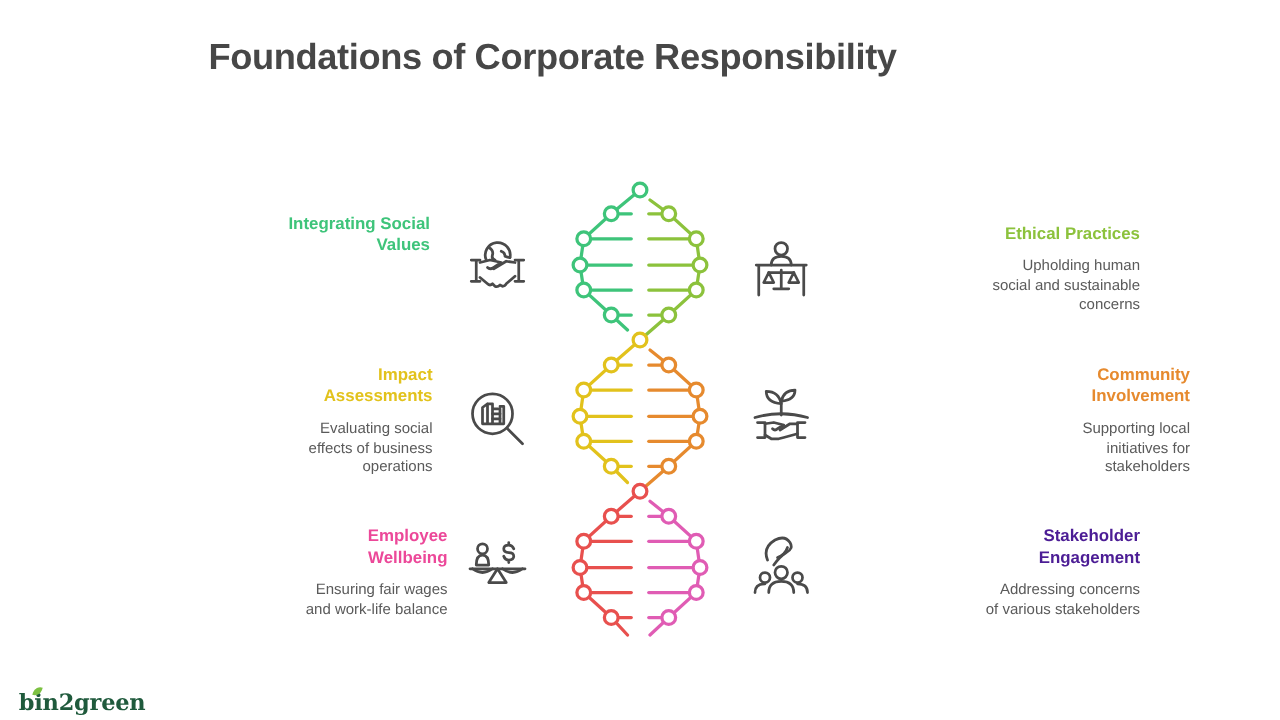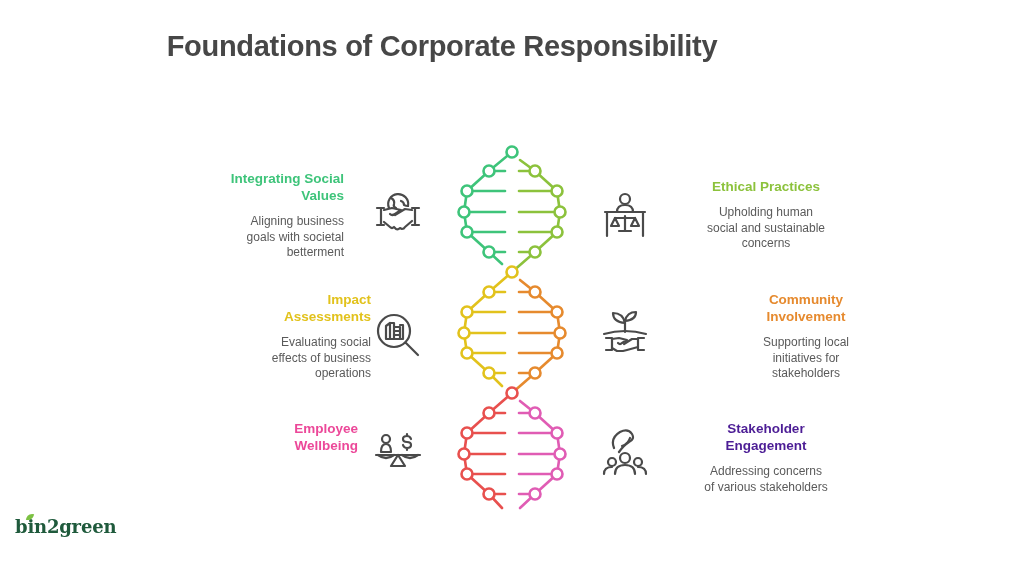--- a/index.html
+++ b/index.html
@@ -10,31 +10,31 @@
   }
   .title {
     position: absolute; left: 0; top: 30px; width: 884px;
     text-align: center; font-weight: bold; font-size: 29px;
     color: #474747; font-family: "Liberation Sans", sans-serif;
     letter-spacing: -0.3px;
   }
   .dna { position: absolute; left: 0; top: 0; }
   .item { position: absolute; width: 200px; font-family: "Liberation Sans", sans-serif; }
   .item.left { text-align: right; }
-  .item.right { text-align: center; }
+  .item.right { text-align: right; margin-left: 46px; }
   .item h3 {
     margin: 0 0 10px 0; font-size: 13.5px; font-weight: bold; line-height: 17px;
   }
   .item p {
     margin: 0; font-size: 12px; line-height: 15.5px; color: #5a5a5a;
   }
   .icon { position: absolute; width: 50px; height: 50px; }
   .icon svg { width: 50px; height: 50px; }
   .logo {
-    position: absolute; left: 15px; top: 516px;
+    position: absolute; left: 15px; top: 552px;
     font-family: "DejaVu Serif", serif; font-weight: bold;
     font-size: 18px; color: #1f5a3c; letter-spacing: -0.2px;
   }
   .logo .leaf {
     position: absolute; left: 12px; top: -3px; width: 6px; height: 8px;
     background: #7cc142; border-radius: 6px 0 6px 0; transform: rotate(20deg);
   }
 </style>
 </head>
 <body>
@@ -134,25 +134,20 @@
       <circle cx="535" cy="494" r="5.5" stroke="#e05cb4"></circle>
     </g>
   </g>
 </svg>
 
 <div class="item left" style="left:144px; top:170px;">
   <h3 style="color:#3ec47a;">
     <span>Integrating Social</span><br>
     <span>Values</span>
   </h3>
-  <p>
-    <span>Aligning business</span><br>
-    <span>goals with societal</span><br>
-    <span>betterment</span>
-  </p>
 </div>
 <div class="icon" style="left:373px; top:188px;">
   <svg viewBox="0 0 50 50" fill="none" stroke="#4a4a4a" stroke-width="2.2" stroke-linecap="round" stroke-linejoin="round">
     <path d="M16 20 A10 10 0 1 1 35 18"></path>
     <path d="M18 10 q4 2 3 6 q-1 3 2 4"></path>
     <path d="M28 13 q3 1 3 4 q2 1 4 1"></path>
     <path d="M4 20 h7 M8 20 v17 M4 37 h7"></path>
     <path d="M46 20 h-7 M42 20 v17 M46 37 h-7"></path>
     <path d="M11 22 l8 -2 l9 2 l-6 4 q-3 2 -5 0"></path>
     <path d="M39 22 l-7 -1 l-10 6"></path>
@@ -174,21 +169,21 @@
   <svg viewBox="0 0 50 50" fill="none" stroke="#4a4a4a" stroke-width="2.2" stroke-linecap="round" stroke-linejoin="round">
     <circle cx="25" cy="9" r="5"></circle>
     <path d="M17 22 q0 -7 8 -7 q8 0 8 7"></path>
     <path d="M5 22 h40 M7 22 v24 M43 22 v24"></path>
     <path d="M25 26 v15 M19 41 h12"></path>
     <path d="M15 28 h20"></path>
     <path d="M15 28 l-4 8 h8 z M35 28 l-4 8 h8 z"></path>
   </svg>
 </div>
 
-<div class="item left" style="left:171px; top:291px;">
+<div class="item left" style="left:146px; top:291px;">
   <h3 style="color:#e2c21c;">
     <span>Impact</span><br>
     <span>Assessments</span>
   </h3>
   <p>
     <span>Evaluating social</span><br>
     <span>effects of business</span><br>
     <span>operations</span>
   </p>
 </div>
@@ -222,20 +217,24 @@
     <path d="M12 31 l7 -1 l8 2 l-5 3 q-2 2 -4 0"></path>
     <path d="M38 31 l-6 0 l-8 5 M12 40 l5 3 h6 l4 -1 l11 -3"></path>
   </svg>
 </div>
 
 <div class="item left" style="left:158px; top:420px;">
   <h3 style="color:#ec4899;">
     <span>Employee</span><br>
     <span>Wellbeing</span>
   </h3>
+  <p>
+    <span>Ensuring fair wages</span><br>
+    <span>and work-life balance</span>
+  </p>
 </div>
 <div class="icon" style="left:372px; top:430px;">
   <svg viewBox="0 0 50 50" fill="none" stroke="#4a4a4a" stroke-width="2.2" stroke-linecap="round" stroke-linejoin="round">
     <circle cx="14" cy="9" r="4"></circle>
     <path d="M9 22 q0 -8 5 -8 q5 0 5 8 z"></path>
     <path d="M35 4 v2 M39 9 q-1 -3 -4 -3 q-4 0 -4 3 q0 3 4 3 q4 0 4 3 q0 3 -4 3 q-3 0 -4 -3 M35 18 v2"></path>
     <path d="M4 25 h44"></path>
     <path d="M6 25 q8 6 16 0 M30 25 q8 6 16 0"></path>
     <path d="M26 25 l-7 11 h14 z"></path>
   </svg>

